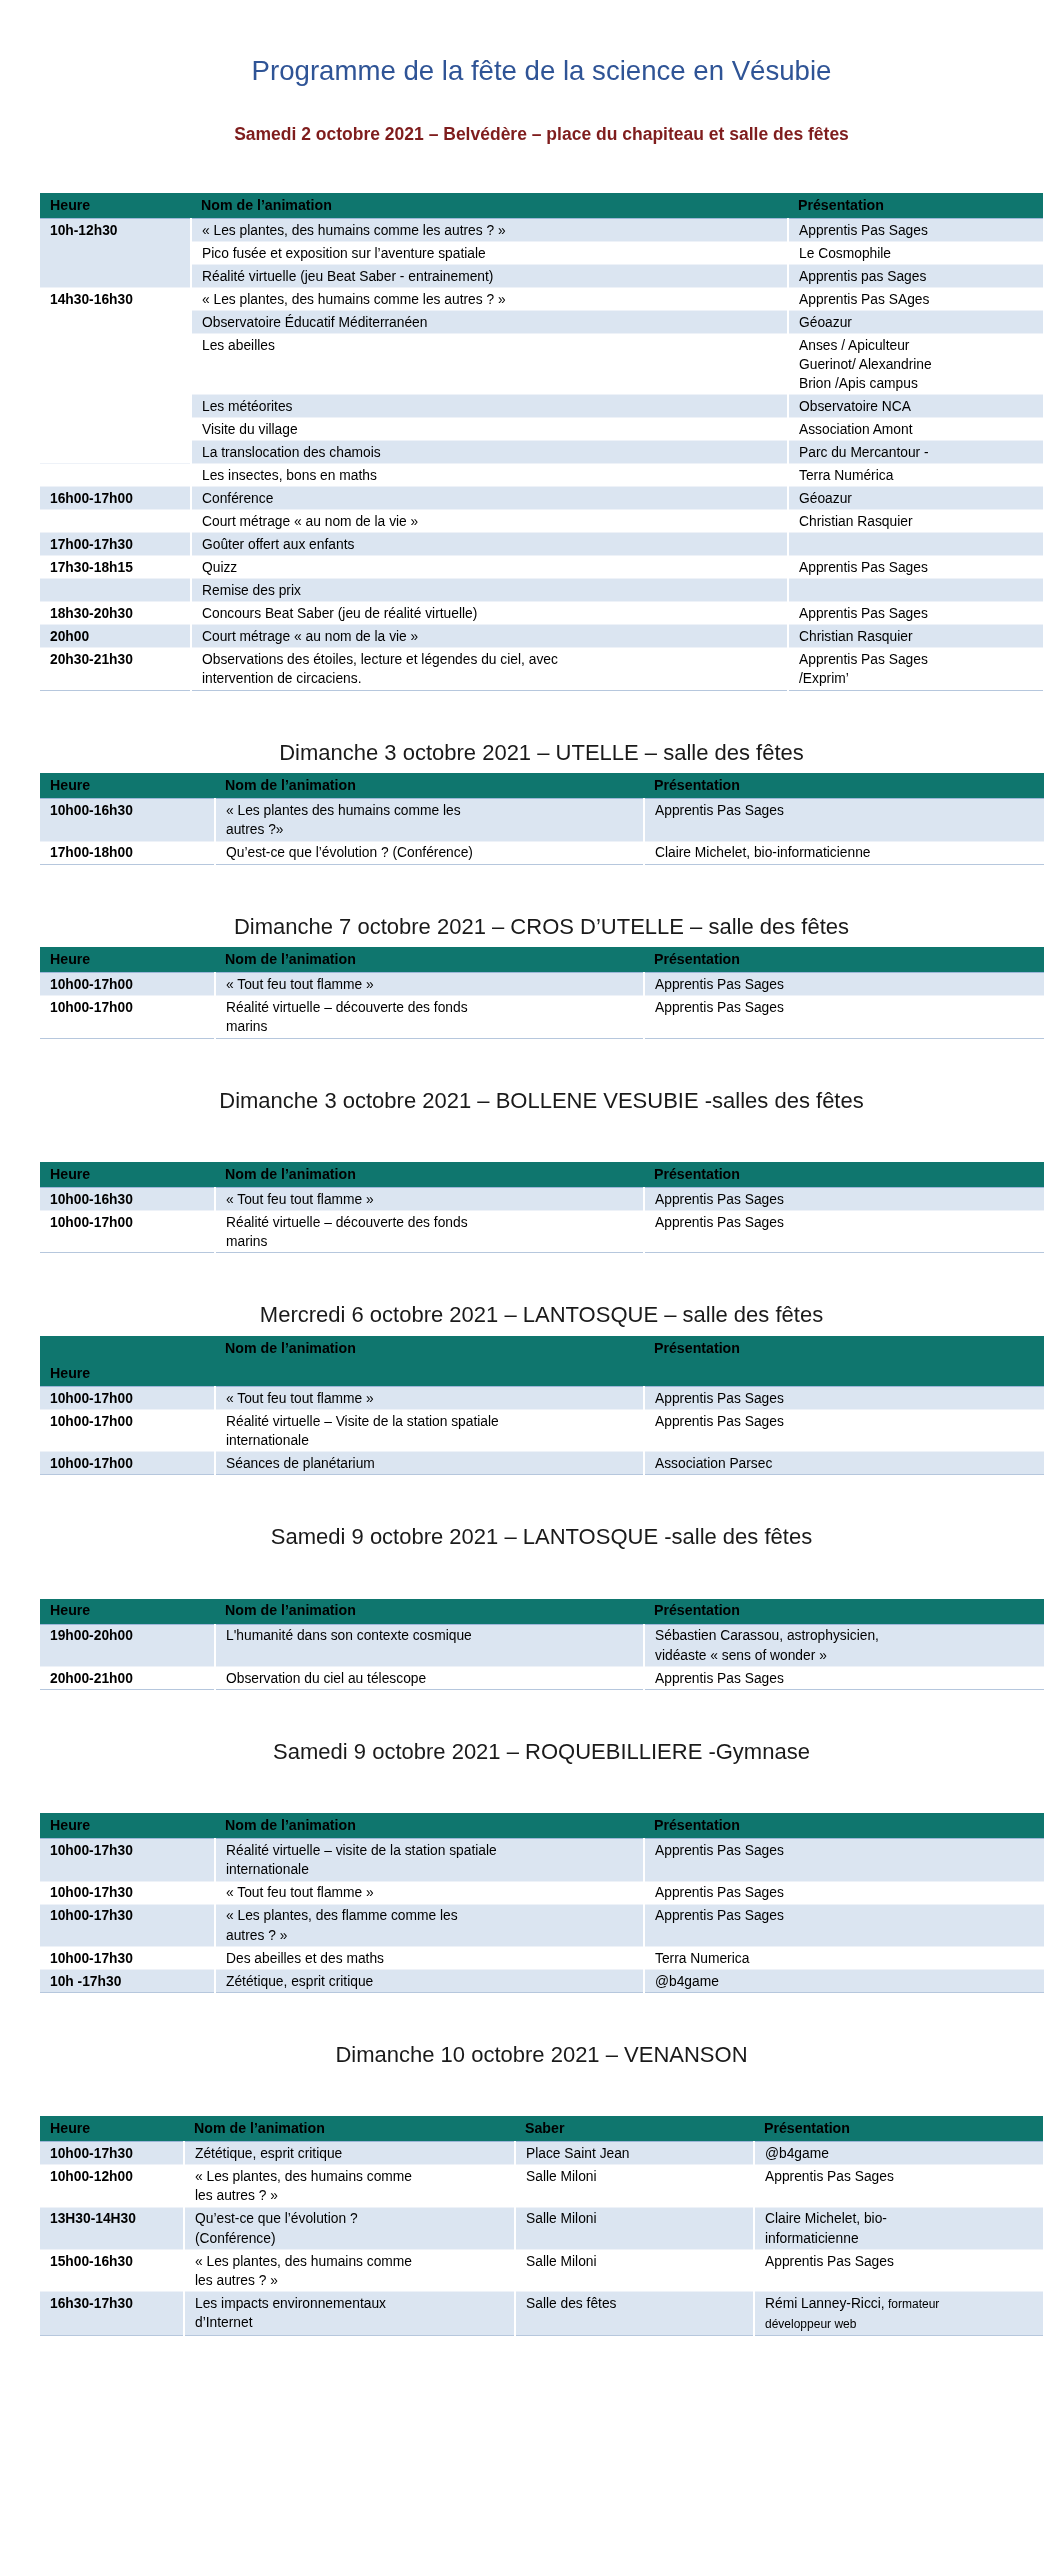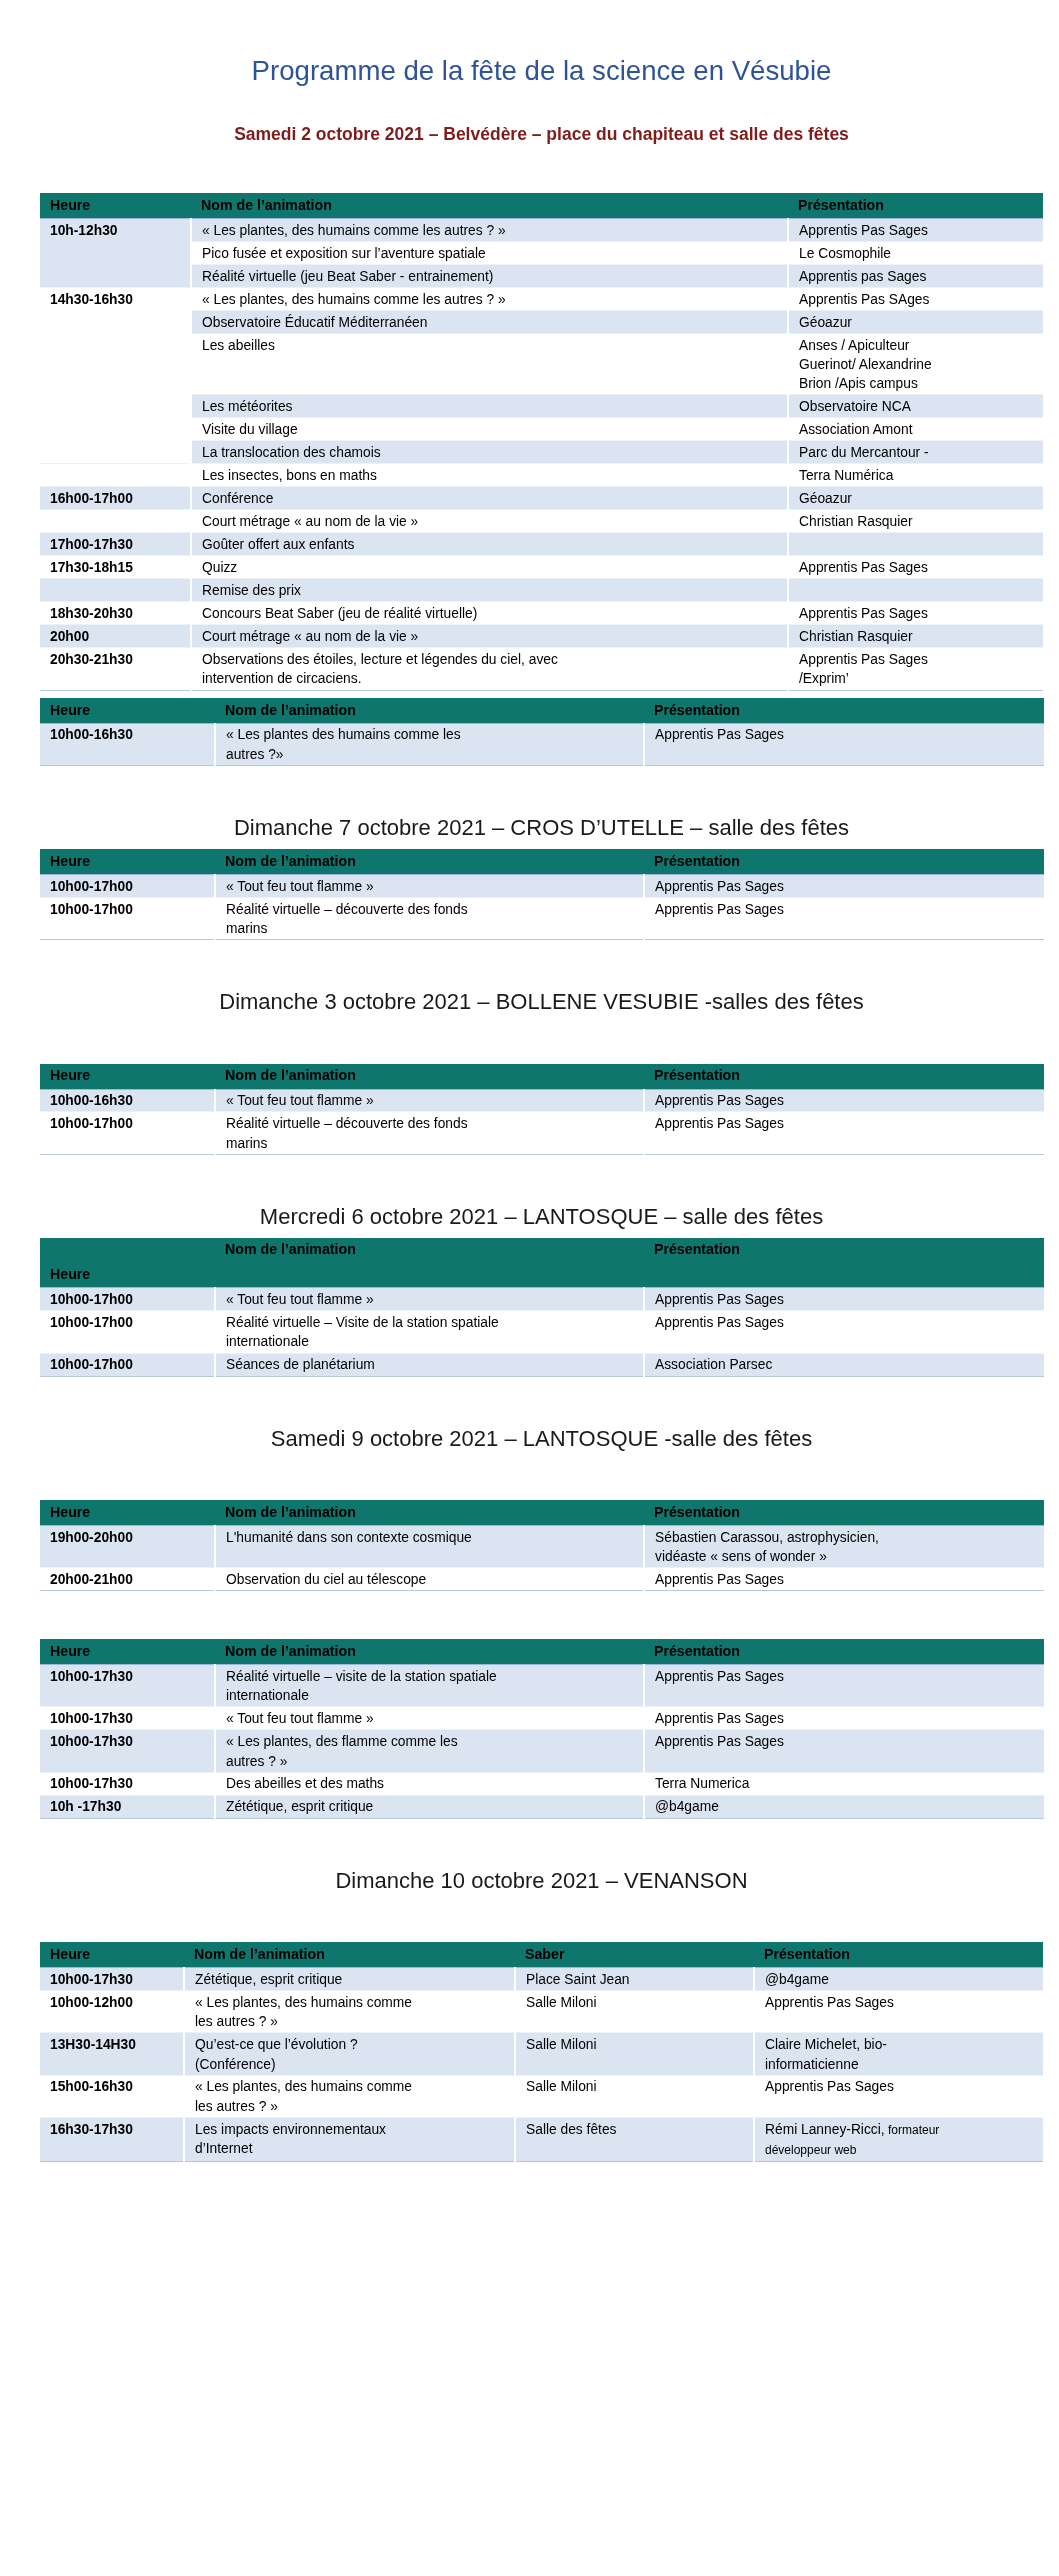--- a/index.html
+++ b/index.html
@@ -149,39 +149,45 @@
             </tr>
             <tr class="plain">
               <td class="col-heure cell-heure">20h30-21h30</td>
               <td class="col-nom">Observations des étoiles, lecture et légendes du ciel, avec
 intervention de circaciens.</td>
               <td class="col-pres"><span>Apprentis Pas Sages
 /Exprim’</span></td>
             </tr>
           </tbody>
         </table>
+        <h2 class="section-title">Dimanche 3 octobre 2021 – UTELLE – salle des fêtes</h2>
         <table class="sched gap-sm">
           <colgroup>
             <col style="width: 175px;">
             <col style="width: 429px;">
             <col style="width: 400px;">
           </colgroup>
           <thead>
             <tr>
               <th>Heure</th>
               <th>Nom de l’animation</th>
               <th>Présentation</th>
             </tr>
           </thead>
           <tbody>
             <tr class="shaded">
               <td class="col-heure cell-heure">10h00-16h30</td>
               <td class="col-nom">« Les plantes des humains comme les
 autres ?»</td>
               <td class="col-pres"><span>Apprentis Pas Sages</span></td>
+            </tr>
+            <tr class="plain">
+              <td class="col-heure cell-heure">17h00-18h00</td>
+              <td class="col-nom">Qu’est-ce que l’évolution ? (Conférence)</td>
+              <td class="col-pres"><span>Claire Michelet, bio-informaticienne</span></td>
             </tr>
           </tbody>
         </table>
         <h2 class="section-title">Dimanche 7 octobre 2021 – CROS D’UTELLE – salle des fêtes</h2>
         <table class="sched gap-sm">
           <colgroup>
             <col style="width: 175px;">
             <col style="width: 429px;">
             <col style="width: 400px;">
           </colgroup>
@@ -288,20 +294,21 @@
               <td class="col-pres"><span>Sébastien Carassou, astrophysicien,
 vidéaste « sens of wonder »</span></td>
             </tr>
             <tr class="plain">
               <td class="col-heure cell-heure">20h00-21h00</td>
               <td class="col-nom">Observation du ciel au télescope</td>
               <td class="col-pres"><span>Apprentis Pas Sages</span></td>
             </tr>
           </tbody>
         </table>
+        <h2 class="section-title">Samedi 9 octobre 2021 – ROQUEBILLIERE -Gymnase</h2>
         <table class="sched gap-lg">
           <colgroup>
             <col style="width: 175px;">
             <col style="width: 429px;">
             <col style="width: 400px;">
           </colgroup>
           <thead>
             <tr>
               <th>Heure</th>
               <th>Nom de l’animation</th>

